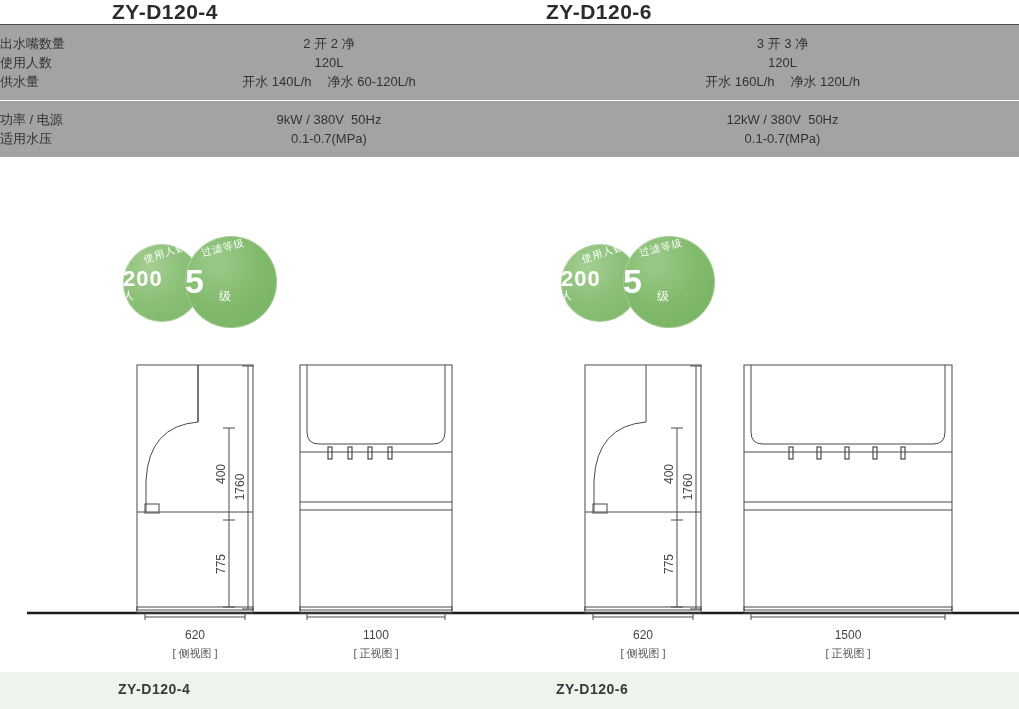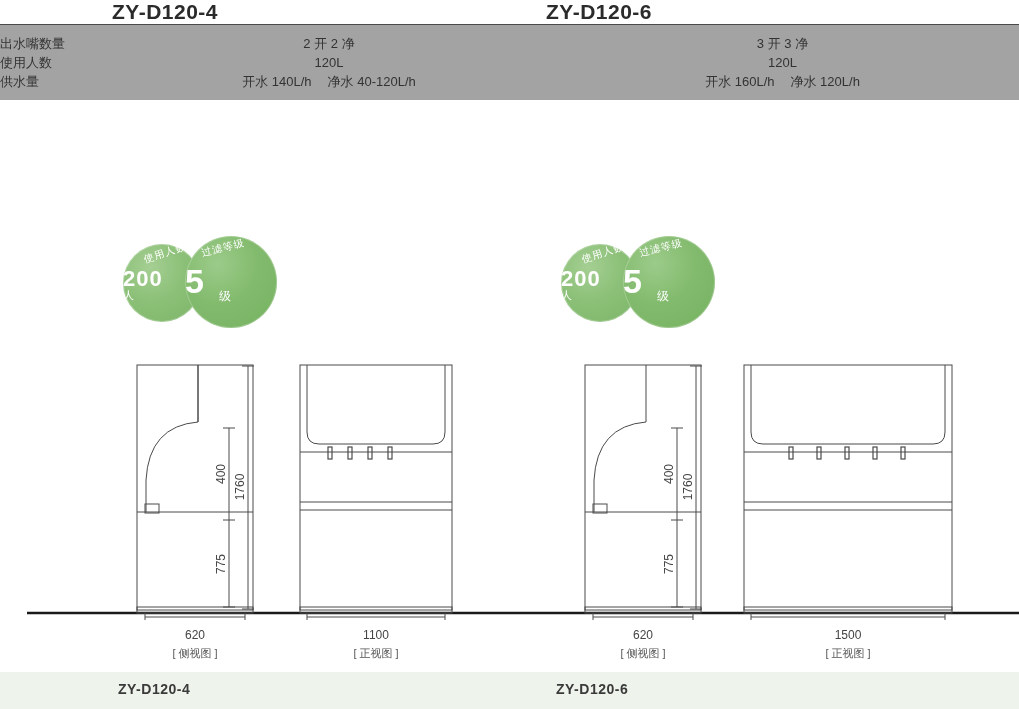--- a/index.html
+++ b/index.html
@@ -108,32 +108,46 @@
     <tr class="band">
       <td class="col-label labels">
         <div>出水嘴数量</div>
         <div>使用人数</div>
         <div>供水量</div>
       </td>
       <td class="col-a vals">
         <div>2 开 2 净</div>
         <div>120L</div>
         <div>
-          <span>开水 140L/h</span><span class="gap"></span><span>净水 40-120L/h</span>
+          <span>开水 140L/h</span><span class="gap"></span><span>净水 60-120L/h</span>
         </div>
       </td>
       <td class="col-b vals">
         <div>3 开 3 净</div>
         <div>120L</div>
         <div>
           <span>开水 160L/h</span><span class="gap"></span><span>净水 120L/h</span>
         </div>
       </td>
     </tr>
 
+    <tr class="band">
+      <td class="col-label labels">
+        <div>功率 / 电源</div>
+        <div>适用水压</div>
+      </td>
+      <td class="col-a vals">
+        <div class="nowrap">9kW / 380V  50Hz</div>
+        <div>0.1-0.7(MPa)</div>
+      </td>
+      <td class="col-b vals">
+        <div class="nowrap">12kW / 380V  50Hz</div>
+        <div>0.1-0.7(MPa)</div>
+      </td>
+    </tr>
 
   </tbody>
     </table>
 
   <div class="badges" style="left:123px; top:236px;">
     <div class="badge-group">
       <div class="circle c1"></div>
       <div class="arc-label arc1">使用人数</div>
       <div class="c-text num200">200</div>
       <div class="c-text ren">人</div>

